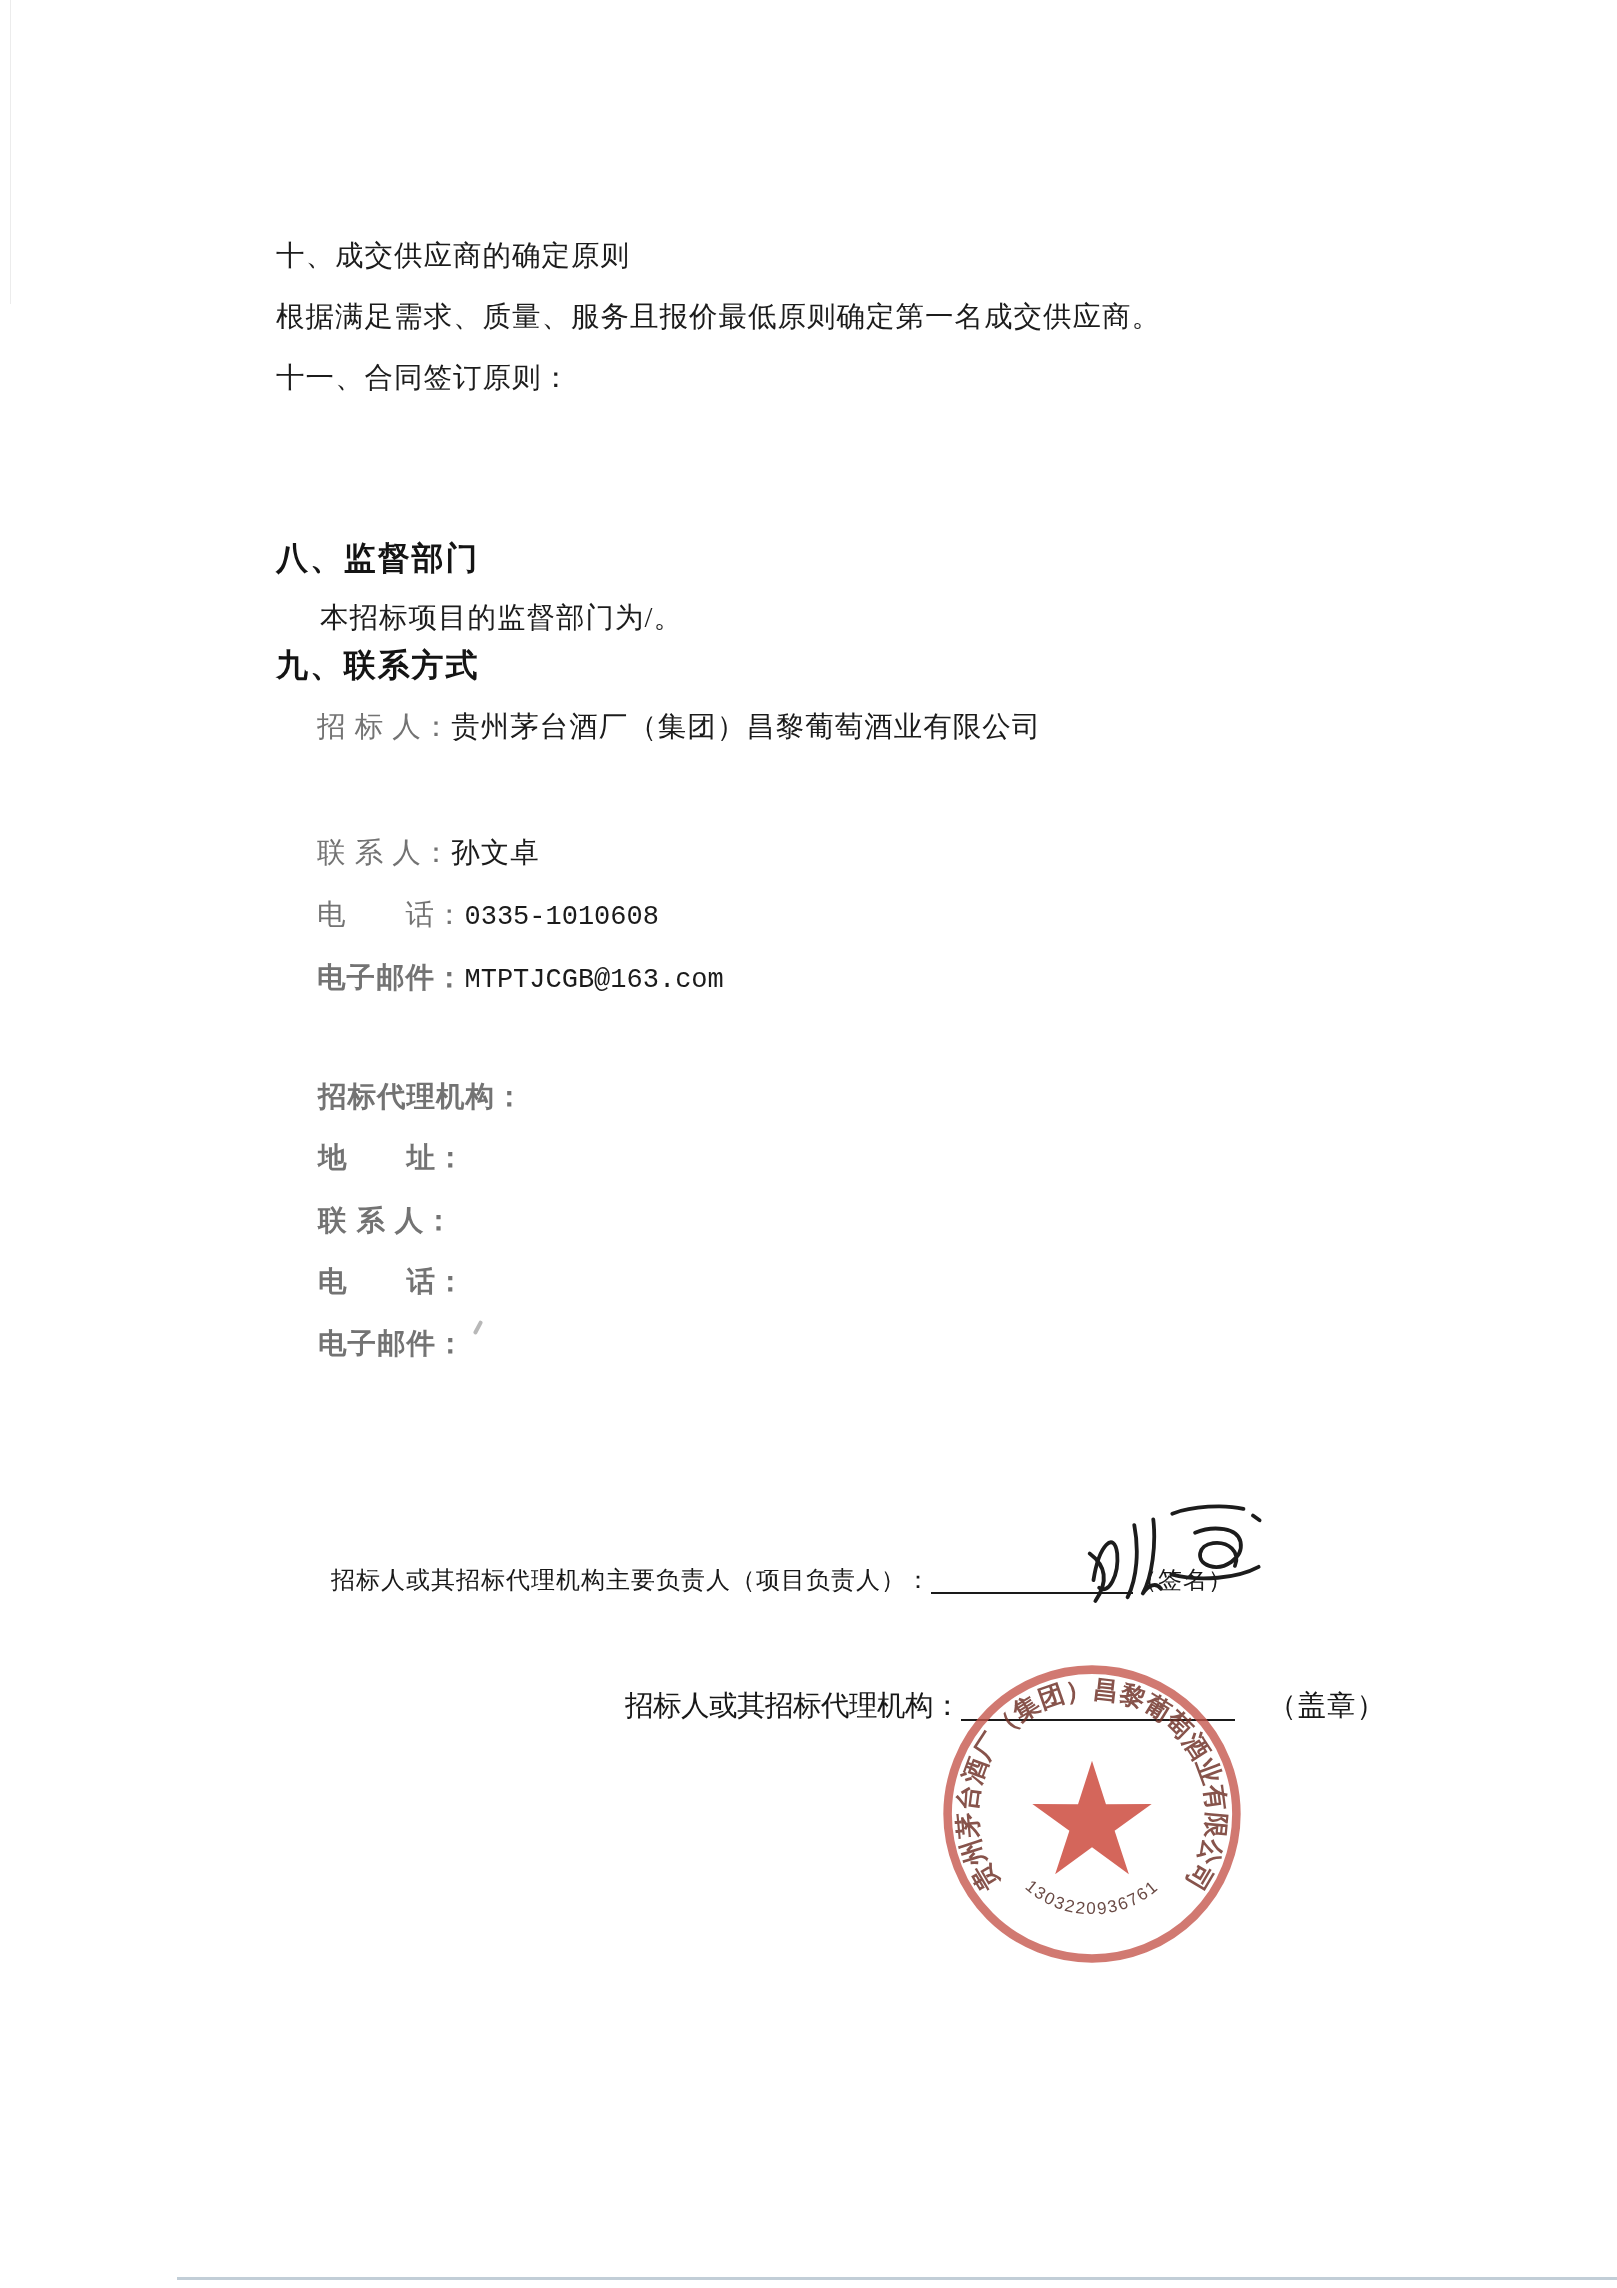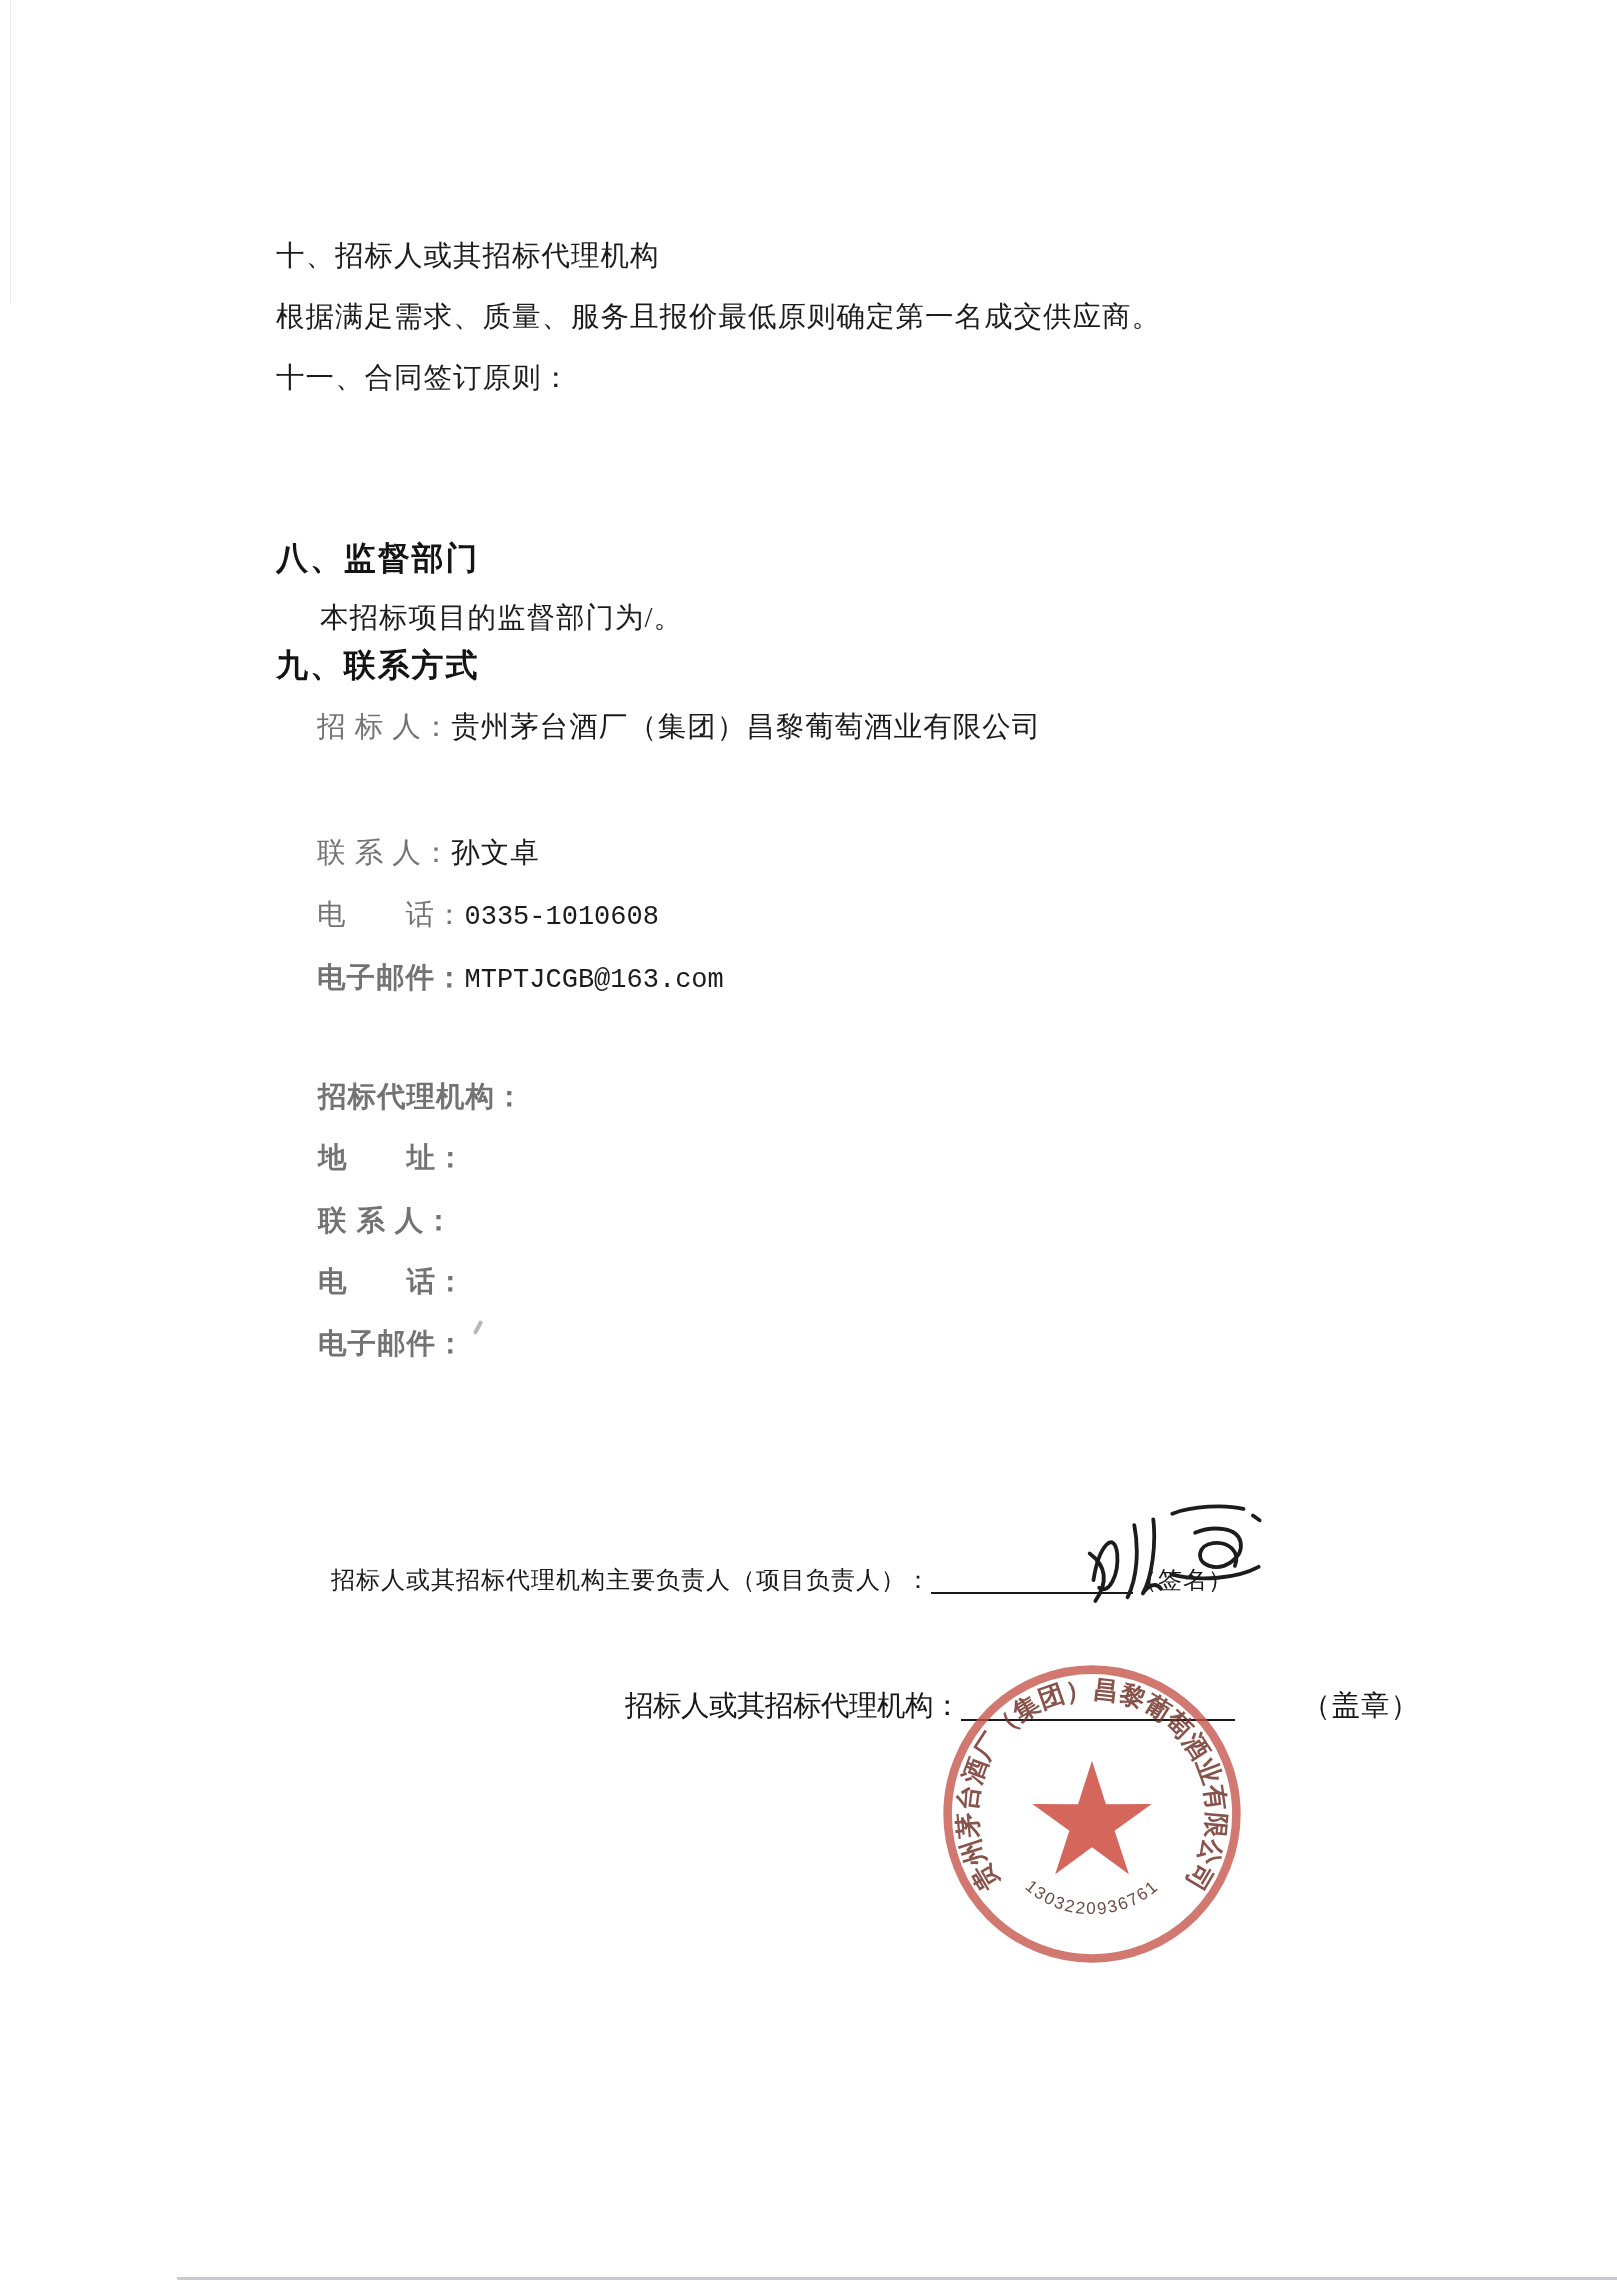--- a/index.html
+++ b/index.html
@@ -46,21 +46,21 @@
   .scan-speck{
     position:absolute;left:476px;top:1320px;width:3.8px;height:15px;
     background:#9a9a9a;transform:rotate(28deg);border-radius:1.9px;opacity:.7;
   }
 </style>
 </head>
 <body>
 
 <div class="page">
 
-  <div class="abs para" style="left:276px;top:240px">十、招标人或其招标代理机构</div>
+  <div class="abs para" style="left:276px;top:240px">十、成交供应商的确定原则</div>
   <div class="abs para" style="left:276px;top:301px">根据满足需求、质量、服务且报价最低原则确定第一名成交供应商。</div>
   <div class="abs para" style="left:276px;top:362px">十一、合同签订原则：</div>
 
   <div class="abs heading" style="left:276px;top:540px">八、监督部门</div>
   <div class="abs para" style="left:320px;top:602px">本招标项目的监督部门为/。</div>
 
   <div class="abs heading" style="left:276px;top:647px">九、联系方式</div>
 
   <div class="abs contact-row" style="left:317px;top:711px">
     <span class="lbl">招 标 人：</span><span class="val">贵州茅台酒厂（集团）昌黎葡萄酒业有限公司</span>
@@ -104,21 +104,21 @@
         <path d="M77,32 C80,58 76,92 66,110 C72,101 80,98 85,105"></path>
         <path d="M97,26 C118,18 152,16 172,21"></path>
         <path d="M182,28 l7,5"></path>
         <path d="M121,46 C141,38 166,41 169,56 C172,73 151,86 136,81 C121,76 124,59 140,57 C156,55 169,66 163,81"></path>
         <path d="M96,90 C126,98 166,94 188,82"></path>
       </g>
     </svg>
   </div>
 
   <div class="abs org-line" style="left:625px;top:1690px">
-    <span>招标人或其招标代理机构：</span><span class="uline" style="width:274px;border-bottom-width:2.9px"></span><span class="suffix" style="margin-left:67px">（盖章）</span>
+    <span>招标人或其招标代理机构：</span><span class="uline" style="width:274px;border-bottom-width:2.9px"></span><span class="suffix" style="margin-left:33px">（盖章）</span>
   </div>
 
   <div class="stamp-wrap">
     <svg width="304" height="304" viewBox="0 0 320 320">
       <defs>
         <path id="sealTopArc" d="M 66.5,238.4 A 122,122 0 1 1 253.5,238.4" fill="none"></path>
         <path id="sealBottomArc" d="M 77,225 A 105,105 0 0 0 243,225" fill="none"></path>
       </defs>
       <circle cx="160" cy="160" r="152" fill="none" stroke-width="9" opacity="0.85" stroke="#c4544a"></circle>
       <polygon points="160,104 174.7,149.8 222.8,149.6 183.8,177.7 198.8,223.4 160,195 121.2,223.4 136.2,177.7 97.2,149.6 145.3,149.8" opacity="0.95" fill="#cd4f43"></polygon>

